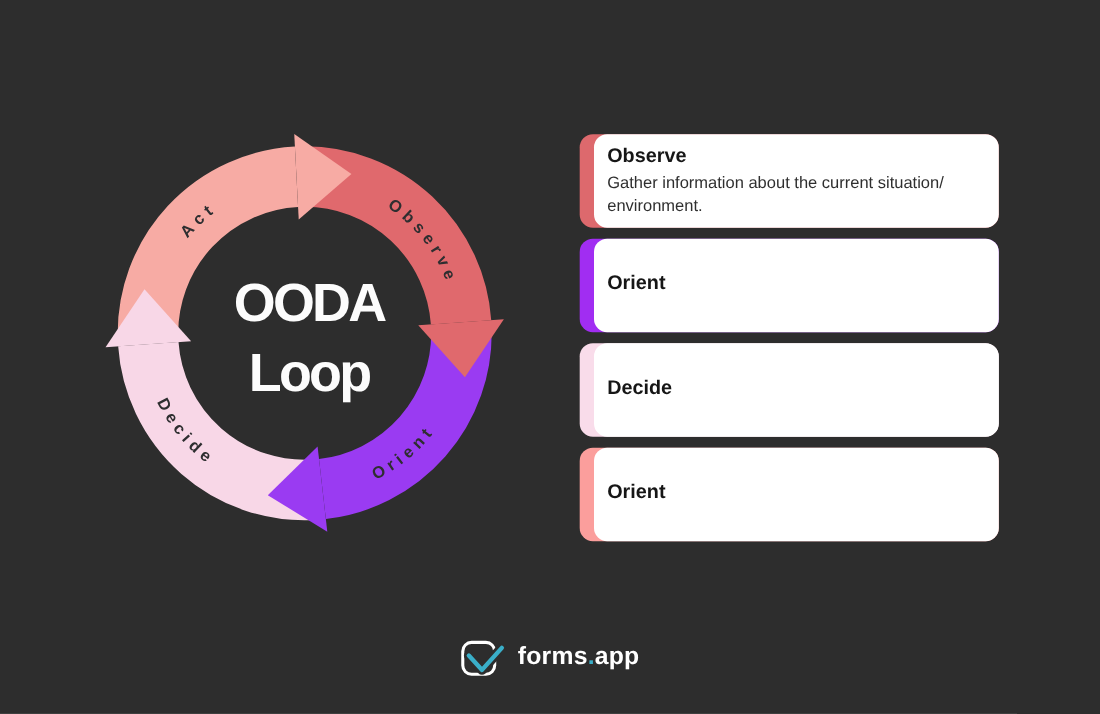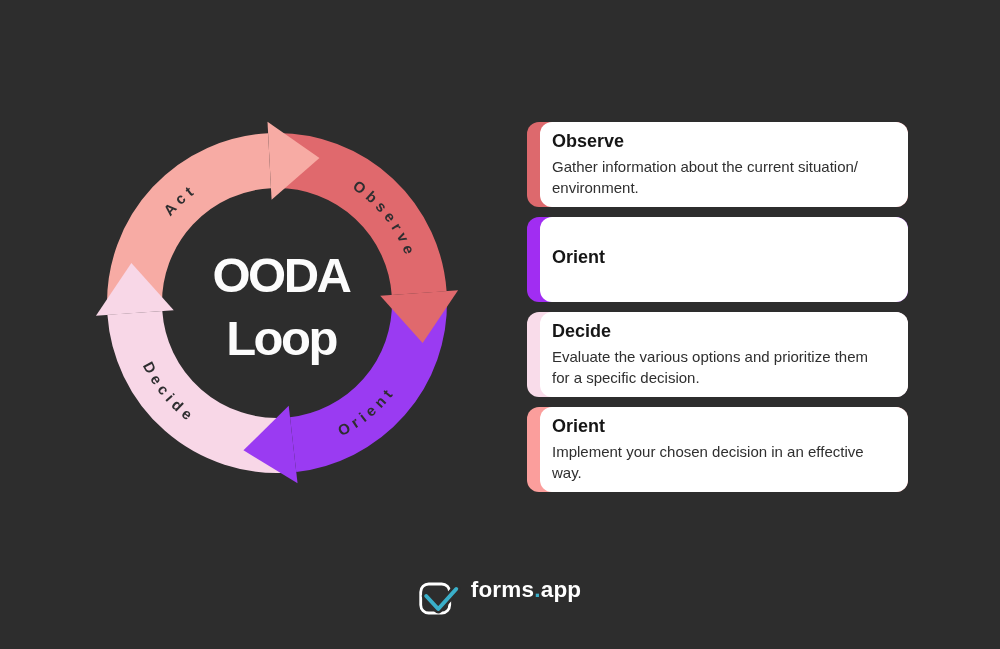--- a/index.html
+++ b/index.html
@@ -56,21 +56,21 @@
   .card-desc{
     font-size:15px;color:#2f2f2f;
     line-height:1.42;
     white-space:pre-line;
   }
   
   .footer{
     position:absolute;
     left:50%;top:577px;
     transform:translateX(-50%);
-    display:flex;align-items:flex-start;gap:10px;
+    display:flex;align-items:center;gap:10px;
   }
   .brand{
     font-size:22.5px;font-weight:700;color:#ffffff;
     letter-spacing:0.2px;
   }
 </style>
 </head>
 <body>
 
 <div class="stage" style="background: rgb(45, 45, 45);">
@@ -120,29 +120,26 @@
 
     <div class="card" style="background: rgb(161, 45, 242);">
       <div class="card-body">
         <div class="card-title">Orient</div>
       </div>
     </div>
 
     <div class="card" style="background: rgb(249, 220, 234);">
       <div class="card-body">
         <div class="card-title">Decide</div>
-        <div class="card-desc">Evaluate the various options and prioritize them
-for a specific decision.</div>
       </div>
     </div>
 
     <div class="card" style="background: rgb(251, 158, 156);">
       <div class="card-body">
         <div class="card-title">Orient</div>
-        <div class="card-desc">Implement your chosen decision in an effective way.</div>
       </div>
     </div>
 
   </div>
 
   <div class="footer">
     <svg width="42" height="40" viewBox="0 0 42 40" aria-hidden="true">
       <rect x="2" y="7" width="29" height="29" rx="8" fill="none" stroke="#ffffff" stroke-width="2.8"></rect>
       <path d="M 7.5 19 L 19.5 32 L 37.5 12" fill="none" stroke="#2d2d2d" stroke-width="9" stroke-linecap="round" stroke-linejoin="round" style="stroke: rgb(45, 45, 45);"></path>
       <path d="M 7.5 19 L 19.5 32 L 37.5 12" fill="none" stroke-width="4" stroke-linecap="round" stroke-linejoin="round" style="stroke: rgb(58, 175, 201);"></path>

